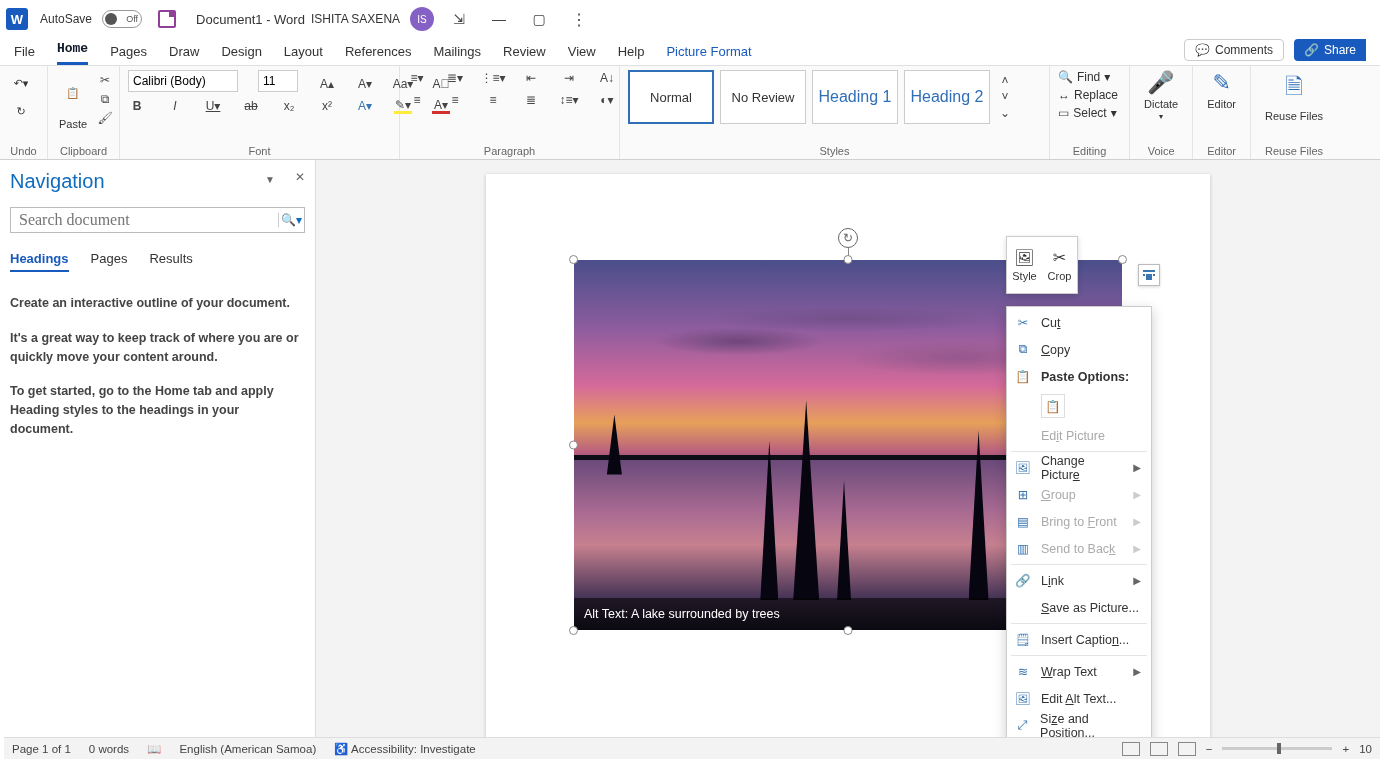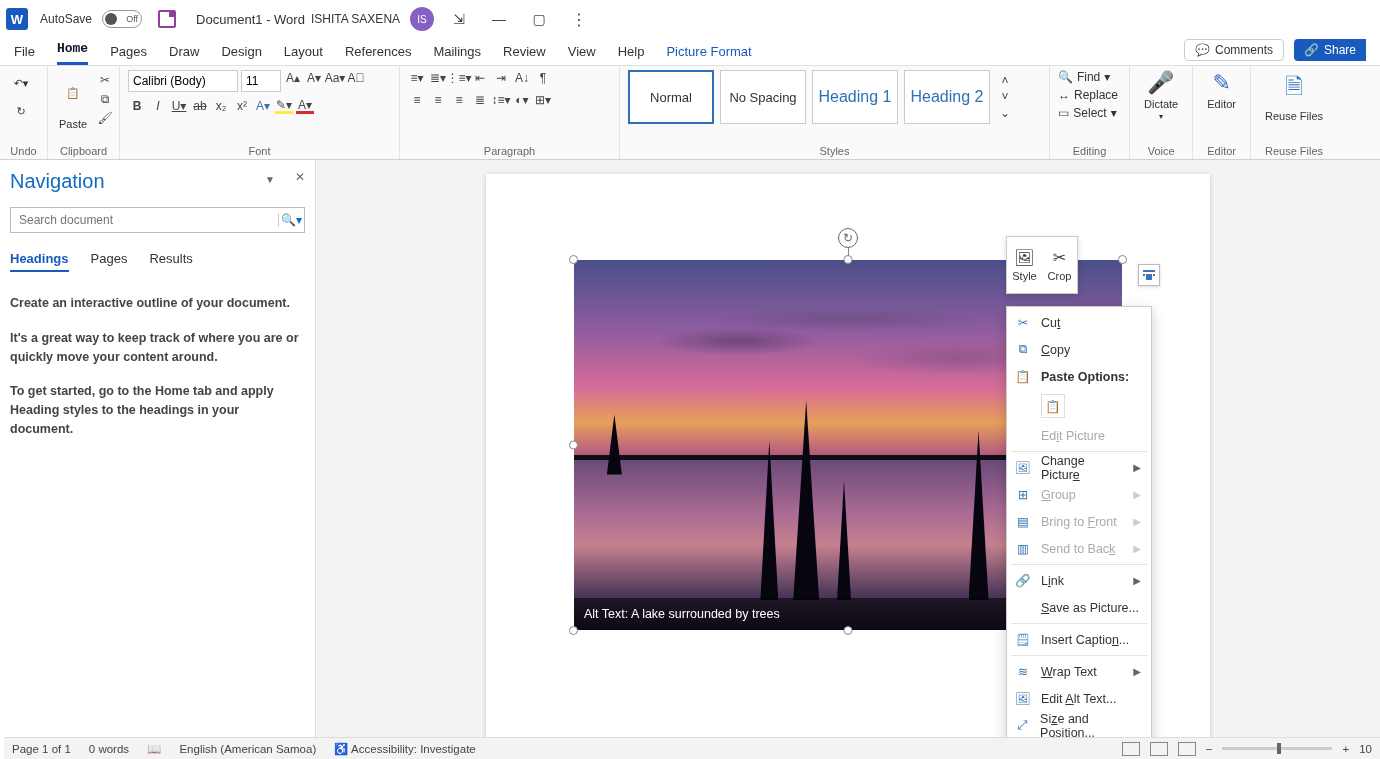--- a/index.html
+++ b/index.html
@@ -33,39 +33,39 @@
 
   
   .ribbon { height: 94px; display:flex; border-bottom:1px solid #d0d0d0; background:#fafafa; font-size:11px;}
   .ribgroup { border-right:1px solid #e4e4e4; padding:4px 8px 2px; display:flex; flex-direction:column; justify-content:space-between; }
   .ribgroup-label { text-align:center; color:#666; font-size:11px; padding-top:2px;}
   .rg-body { display:flex; align-items:flex-start; gap:6px; flex:1;}
   .vstack { display:flex; flex-direction:column; align-items:center; gap:2px; }
   .smallbtn { width:18px; height:16px; display:flex; align-items:center; justify-content:center; color:#444; font-size:12px;}
   .iconbtn { width:26px; height:26px; display:flex; align-items:center; justify-content:center; color:#333;}
   .paste-big { width:34px; height:46px; display:flex; flex-direction:column; align-items:center; justify-content:center; }
-  .font-row { display:flex; align-items:flex-start; gap:3px;}
+  .font-row { display:flex; align-items:flex-end; gap:20px;}
   .font-select { border:1px solid #ccc; height:22px; font-size:12px; padding:0 4px; background:#fff;}
   .fsize { width:40px;} .fname{ width:110px;}
   .styles-gallery { display:flex; gap:6px; align-items:center;}
   .style-card { width:86px; height:54px; border:1px solid #ccc; display:flex; align-items:center; justify-content:center; font-size:13px; background:#fff;}
   .style-card.sel{ border:2px solid #2f6fb8;}
   .style-card.hd{ color:#2f6fb8; font-size:16px;}
   .editing-col { display:flex; flex-direction:column; gap:4px; font-size:12px;}
   .editing-col div{display:flex; align-items:center; gap:4px;}
   .bigstack { display:flex; flex-direction:column; align-items:center; gap:2px; font-size:11px; padding:0 6px;}
 
   
   .workspace { display:flex; height: calc(759px - 38px - 28px - 94px - 22px); }
   .navpane { width:316px; border-right:1px solid #ddd; padding:10px 10px; background:#fff; position:relative;}
   .nav-title { font-size:20px; color:#0f6cbd; font-weight:400;}
   .nav-close { position:absolute; top:10px; right:10px; color:#666;}
   .nav-dd { position:absolute; top:14px; right:40px; color:#666; font-size:10px;}
   .nav-search { margin-top:14px; display:flex; border:1px solid #bbb; height:26px; align-items:center;}
-  .nav-search input { flex:1; border:none; padding:0 8px; font-size:12px; outline:none;}
+  .nav-search input { flex:1; border:none; padding:0 8px; font-size:16px; outline:none;font-family:Liberation Serif, serif;}
   .nav-search .sb { width:26px; border-left:1px solid #ccc; display:flex; align-items:center; justify-content:center; color:#0f6cbd;}
   .nav-tabs { display:flex; gap:22px; margin-top:18px; font-size:13px;}
   .nav-tabs span.nt-active{ color:#185abd; border-bottom:2px solid #185abd; padding-bottom:4px; font-weight:600;}
   .nav-body { margin-top:22px; font-size:12.5px; color:#444; line-height:1.5;font-weight:bold;}
   .nav-body p{ margin-bottom:16px;}
 
   
   .canvas-area { flex:1; background:#f3f3f3; display:flex; justify-content:center; overflow:hidden; position:relative;}
   .page { width:724px; background:#fff; margin-top:14px; box-shadow:0 1px 4px rgba(0,0,0,0.2); position:relative; height:700px;}
   .rot-handle{ position:absolute; left:50%; top:54px; transform:translateX(-50%); width:20px; height:20px; border:1.5px solid #666; border-radius:50%; display:flex; align-items:center; justify-content:center;}
@@ -228,21 +228,21 @@
         <span class="smallbtn">◐▾</span>
         <span class="smallbtn">⊞▾</span>
       </div>
     </div>
     <div class="ribgroup-label">Paragraph</div>
   </div>
   <div class="ribgroup" style="width:430px;">
     <div class="rg-body">
       <div class="styles-gallery">
         <div class="style-card sel">Normal</div>
-        <div class="style-card">No Spacing</div>
+        <div class="style-card">No Review</div>
         <div class="style-card hd">Heading 1</div>
         <div class="style-card hd">Heading 2</div>
         <div class="vstack" style="gap:0;">
           <span class="smallbtn">˄</span>
           <span class="smallbtn">˅</span>
           <span class="smallbtn">⌄</span>
         </div>
       </div>
     </div>
     <div class="ribgroup-label">Styles</div>

